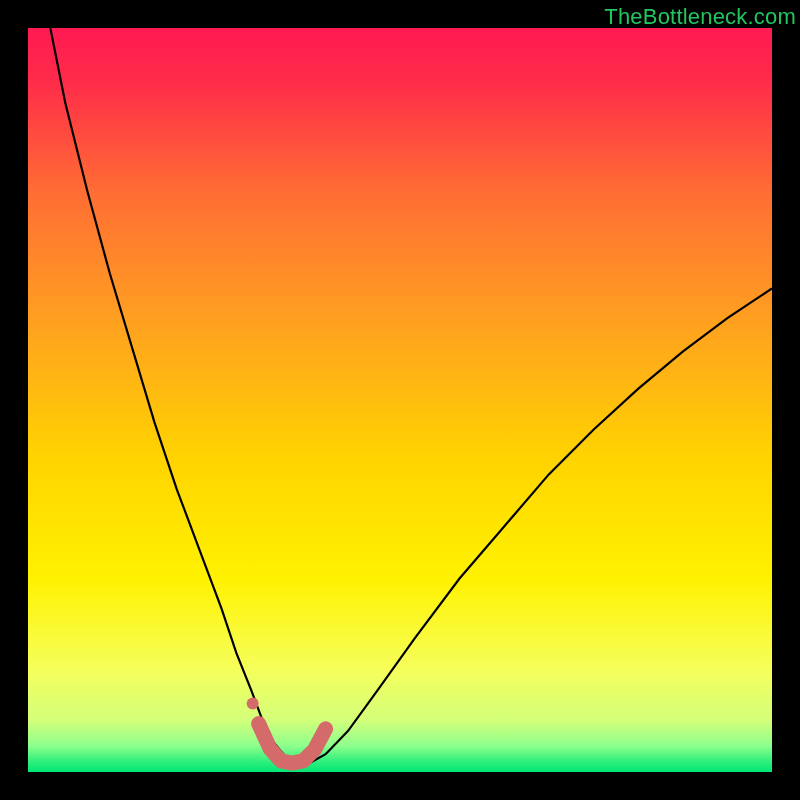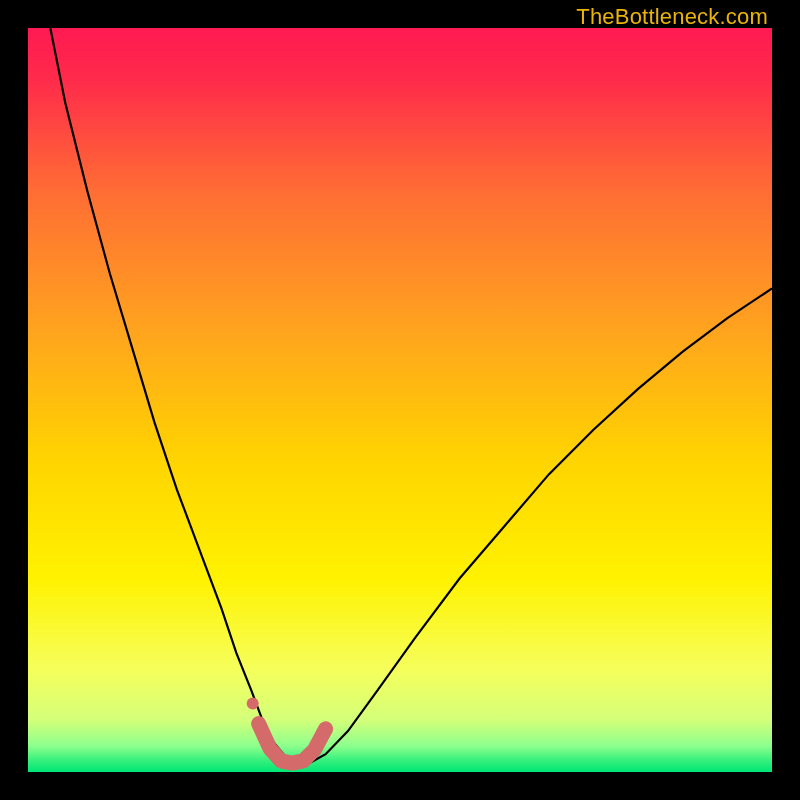--- a/index.html
+++ b/index.html
@@ -6,24 +6,24 @@
   html, body { width: 800px; height: 800px; background: #000; overflow: hidden; }
   .frame {
     position: absolute;
     left: 0; top: 0;
     width: 800px; height: 800px;
     background: #000;
   }
   .watermark {
     position: absolute;
     top: 4px;
-    right: 32px;
+    right: 4px;
     font-family: Arial, Helvetica, sans-serif;
     font-size: 22px;
-    color: #eab308;
+    color: #22c55e;
     letter-spacing: 0.2px;
   }
   .plot {
     position: absolute;
     left: 28px;
     top: 28px;
     width: 744px;
     height: 744px;
   }
 </style>

